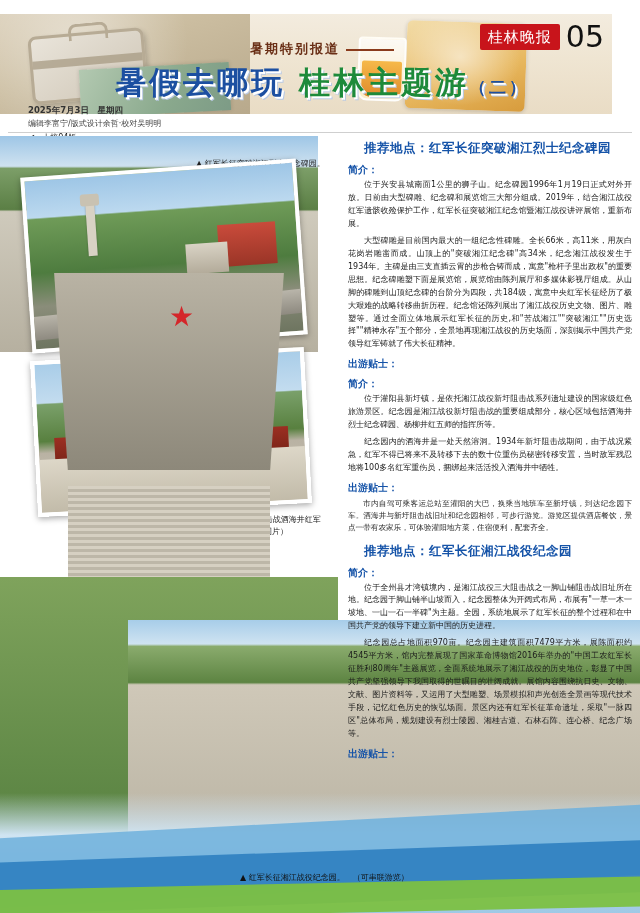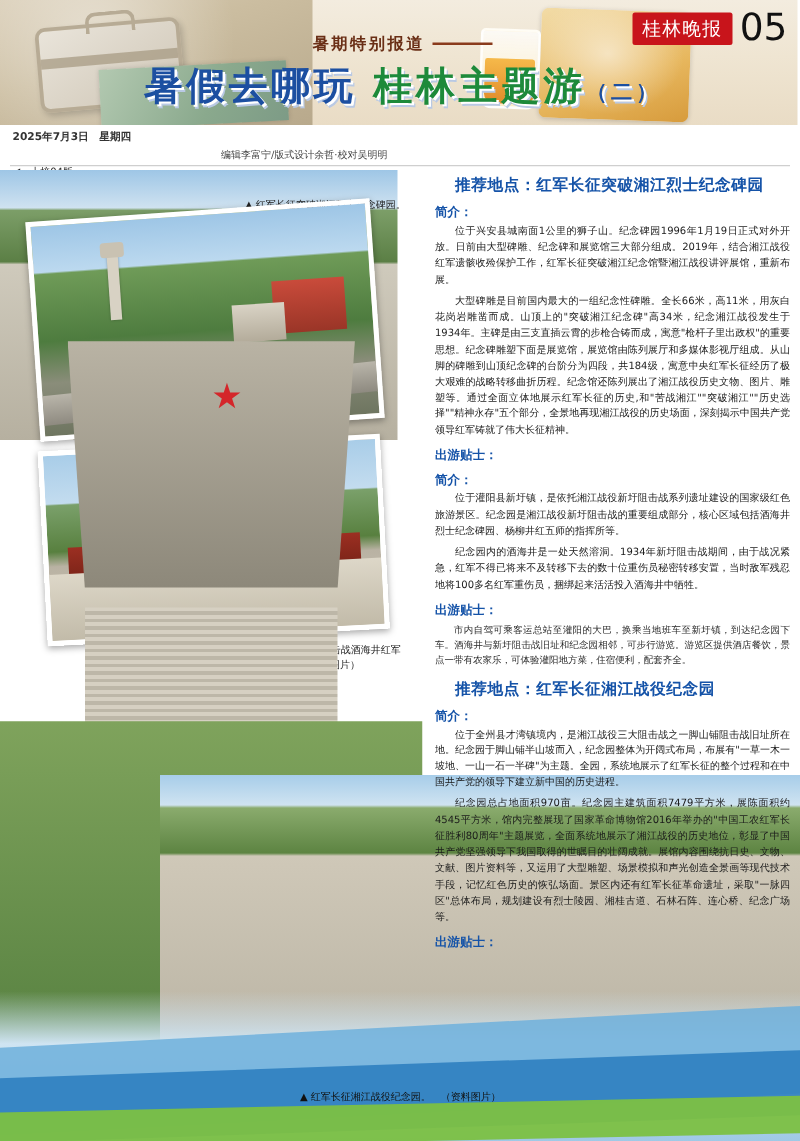--- a/index.html
+++ b/index.html
@@ -7,24 +7,23 @@
     width:640px;height:913px;
     background:#ffffff;
     font-family:"DejaVu Sans","Liberation Sans",sans-serif;
     overflow:hidden;
     position:relative;
   }
   .page{position:relative;width:640px;height:913px;overflow:hidden;background:#fff;}
 
   
   .banner{
-    position:absolute;left:0;top:0;width:612px;height:100px;
+    position:absolute;left:0;top:14px;width:612px;height:100px;
     background:linear-gradient(180deg,#f3ecdf 0%,#efe5d2 45%,#e9dcc5 100%);
     overflow:hidden;
-    padding-left:26px;
   }
   .banner-photo{
     position:absolute;left:0;top:0;width:250px;height:100px;
     background:
       radial-gradient(circle at 30% 30%, rgba(255,255,255,.45), rgba(255,255,255,0) 60%),
       linear-gradient(160deg,#d9cdb6 0%,#cbbda0 40%,#b8a98c 100%);
   }
   .suitcase{
     position:absolute;left:30px;top:18px;width:110px;height:62px;border-radius:8px;
     background:linear-gradient(150deg,#e9e4da,#cfc6b6);
@@ -79,24 +78,24 @@
     position:absolute;right:8px;top:8px;display:flex;align-items:center;gap:6px;
   }
   .masthead .logo{
     background:#c8141b;color:#fff;font-size:15px;font-weight:normal;
     padding:5px 8px;letter-spacing:1px;border-radius:2px;line-height:1.1;
   }
   .masthead .pagenum{font-size:30px;font-weight:normal;color:#111;line-height:1;}
 
   
   .meta{
-    position:absolute;left:10px;top:104px;width:300px;font-size:8px;color:#333;line-height:1.6;
+    position:absolute;left:28px;top:104px;width:300px;font-size:8px;color:#333;line-height:1.6;
   }
   .meta .date{font-weight:bold;font-size:8.5px;}
-  .meta .credits{color:#444;text-align:right;}
+  .meta .credits{color:#444;}
   .meta .jump{margin-top:2px;color:#222;font-size:8px;}
 
   .hr-top{position:absolute;left:8px;top:132px;width:624px;height:1px;background:#cfcfcf;}
 
   
   .leftcol{position:absolute;left:0;top:136px;width:338px;height:760px;overflow:hidden;}
 
   .cap{
     position:absolute;font-size:8px;color:#222;line-height:1.5;
   }
@@ -244,21 +243,21 @@
     </div>
   </div>
 
   <div class="photo-bottom"></div>
   <div class="wave">
     <div class="band1"></div>
       <div class="band2"></div>
       <div class="band3"></div>
   </div>
   <div class="cap-bottom">
-    <span>▲ 红军长征湘江战役纪念园。　（资料图片）</span>
+    <span>▲ 红军长征湘江战役纪念园。　（可串联游览）</span>
   </div>
 
   <div class="rightcol">
 
     <div class="sec-block">
       <h2 class="sec-title">推荐地点：红军长征突破湘江烈士纪念碑园</h2>
       <div class="sub-h">简介：</div>
       <p class="body">位于兴安县城南面1公里的狮子山。纪念碑园1996年1月19日正式对外开放。日前由大型碑雕、纪念碑和展览馆三大部分组成。2019年，结合湘江战役红军遗骸收殓保护工作，红军长征突破湘江纪念馆暨湘江战役讲评展馆，重新布展。</p>
       <p class="body">大型碑雕是目前国内最大的一组纪念性碑雕。全长66米，高11米，用灰白花岗岩雕凿而成。山顶上的"突破湘江纪念碑"高34米，纪念湘江战役发生于1934年。主碑是由三支直插云霄的步枪合铸而成，寓意"枪杆子里出政权"的重要思想。纪念碑雕塑下面是展览馆，展览馆由陈列展厅和多媒体影视厅组成。从山脚的碑雕到山顶纪念碑的台阶分为四段，共184级，寓意中央红军长征经历了极大艰难的战略转移曲折历程。纪念馆还陈列展出了湘江战役历史文物、图片、雕塑等。通过全面立体地展示红军长征的历史,和"苦战湘江""突破湘江""历史选择""精神永存"五个部分，全景地再现湘江战役的历史场面，深刻揭示中国共产党领导红军铸就了伟大长征精神。</p>
       <div class="sub-h">出游贴士：</div>

